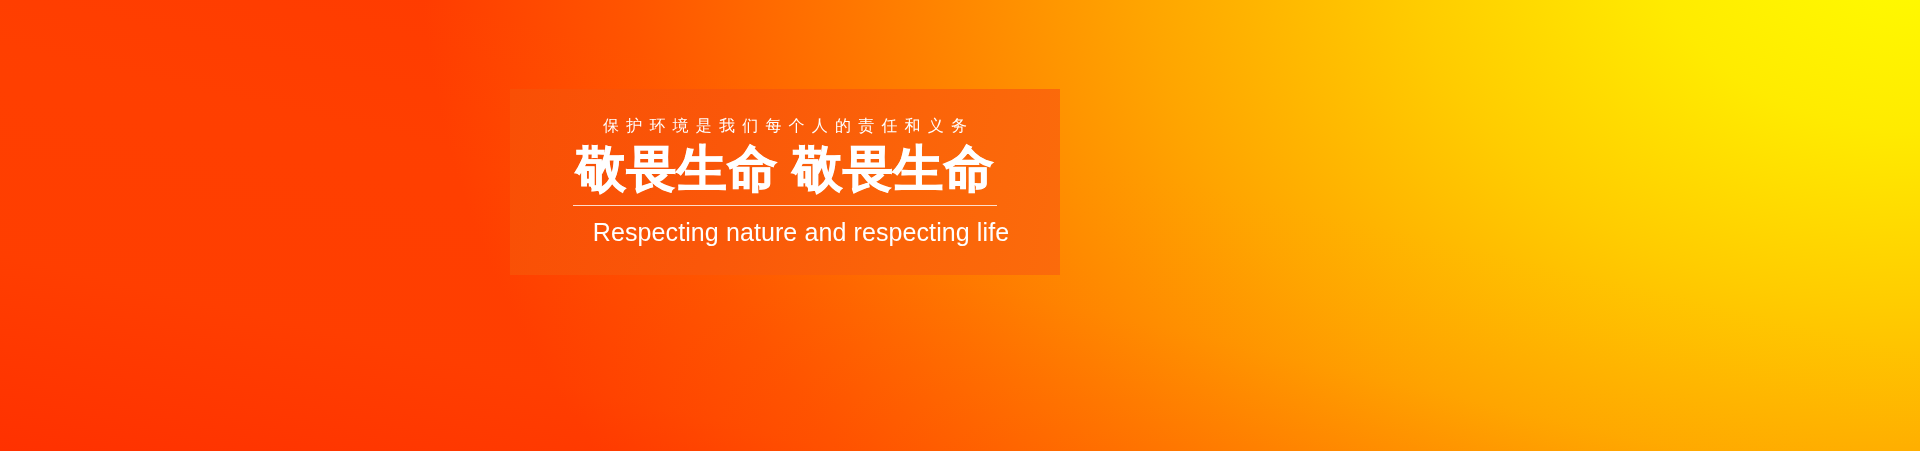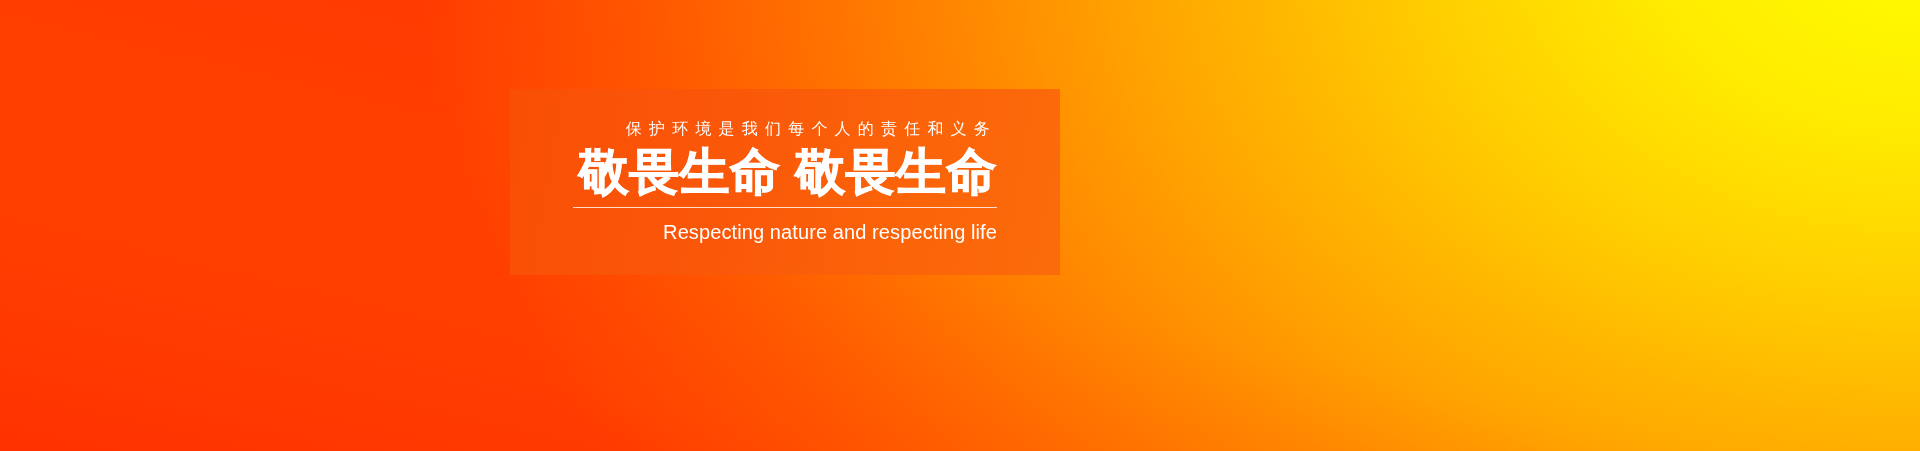--- a/index.html
+++ b/index.html
@@ -55,21 +55,21 @@
     display: flex;
     flex-direction: column;
     align-items: center;
     justify-content: center;
     z-index: 2;
   }
 
   .panel-inner {
     display: flex;
     flex-direction: column;
-    align-items: flex-end;
+    align-items: center;
     width: 424px;
   }
 
   
   #subtitle-cn {
     color: #ffffff;
     font-size: 16px;
     line-height: 1;
     font-weight: 400;
     letter-spacing: 7.2px;
@@ -95,21 +95,21 @@
     width: 424px;
     height: 1px;
     background: #ffe9dc;
     opacity: 0.92;
     margin-bottom: 13px;
   }
 
   
   #tagline-en {
     color: #ffffff;
-    font-size: 20px;
+    font-size: 25px;
     line-height: 1.1;
     font-weight: 400;
     letter-spacing: 0.1px;
     white-space: nowrap;
     margin-left: 32px;
   }
 </style>
 </head>
 <body>
 

